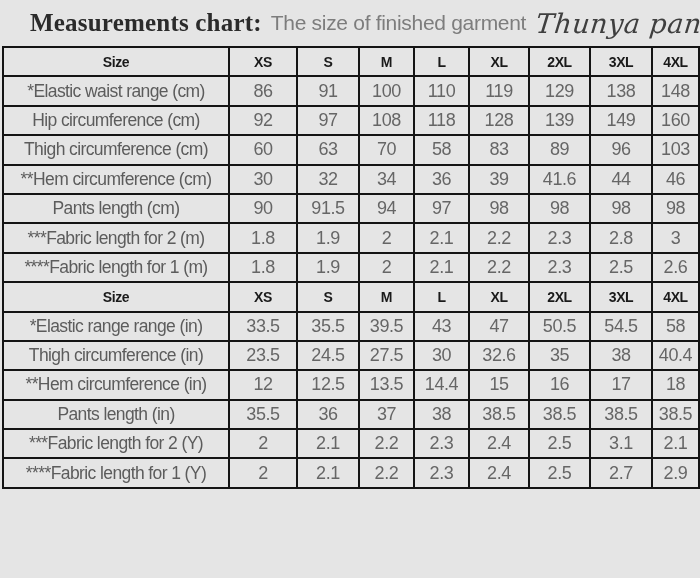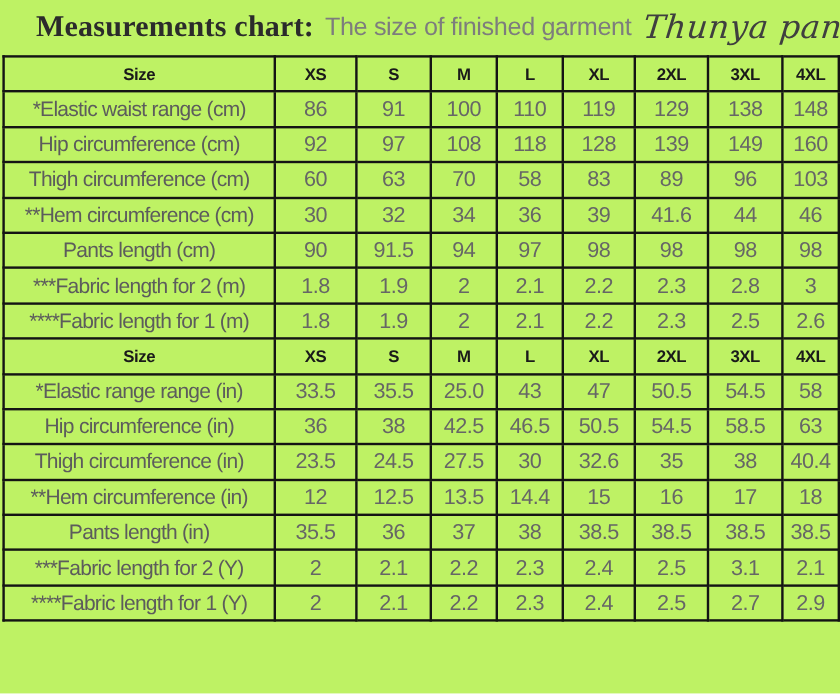--- a/index.html
+++ b/index.html
@@ -8,21 +8,21 @@
     background: #ffffff;
     width: 700px;
   }
   body {
     font-family: "Liberation Sans", sans-serif;
     -webkit-font-smoothing: antialiased;
   }
   .page {
     width: 700px;
     height: 578px;
-    background: #bef264;
+    background: #e5e5e5;
     overflow: hidden;
     box-sizing: border-box;
   }
   
   .title-bar {
     height: 46px;
     display: flex;
     align-items: center;
     padding-left: 30px;
     box-sizing: border-box;
@@ -206,37 +206,26 @@
           <th>L</th>
           <th>XL</th>
           <th>2XL</th>
           <th>3XL</th>
           <th>4XL</th>
         </tr>
         <tr>
           <td class="row-label">*Elastic range range (in)</td>
           <td class="value-cell">33.5</td>
           <td class="value-cell">35.5</td>
-          <td class="value-cell">25.0</td>
+          <td class="value-cell">39.5</td>
           <td class="value-cell">43</td>
           <td class="value-cell">47</td>
           <td class="value-cell">50.5</td>
           <td class="value-cell">54.5</td>
           <td class="value-cell">58</td>
-        </tr>
-        <tr>
-          <td class="row-label">Hip circumference (in)</td>
-          <td class="value-cell">36</td>
-          <td class="value-cell">38</td>
-          <td class="value-cell">42.5</td>
-          <td class="value-cell">46.5</td>
-          <td class="value-cell">50.5</td>
-          <td class="value-cell">54.5</td>
-          <td class="value-cell">58.5</td>
-          <td class="value-cell">63</td>
         </tr>
         <tr>
           <td class="row-label">Thigh circumference (in)</td>
           <td class="value-cell">23.5</td>
           <td class="value-cell">24.5</td>
           <td class="value-cell">27.5</td>
           <td class="value-cell">30</td>
           <td class="value-cell">32.6</td>
           <td class="value-cell">35</td>
           <td class="value-cell">38</td>

